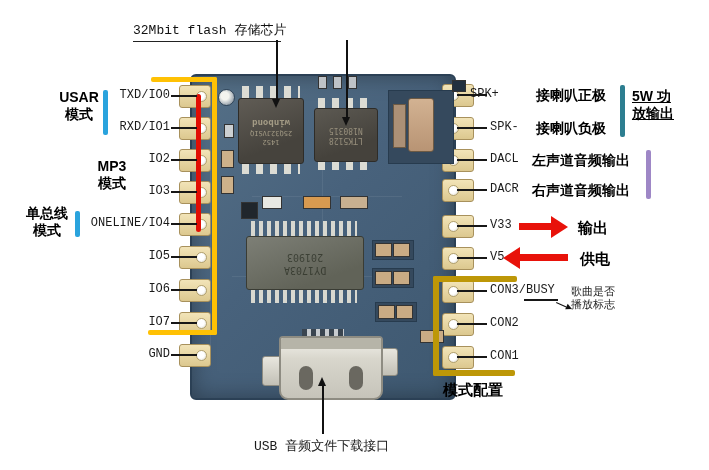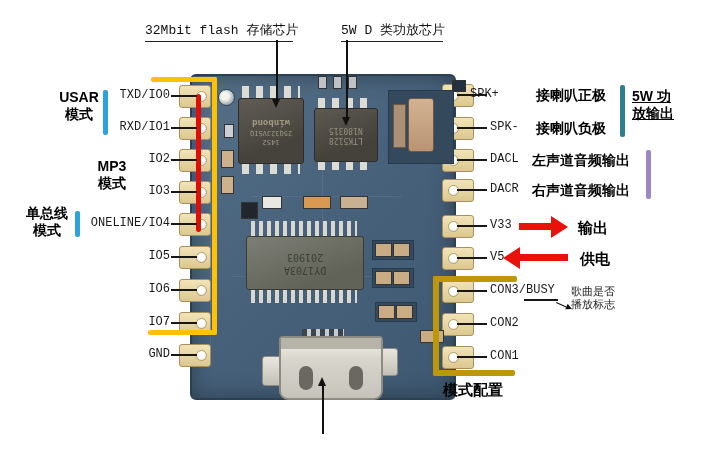--- a/index.html
+++ b/index.html
@@ -192,22 +192,21 @@
   <div class="abs" style="left:378px;top:348px;width:18px;height:26px;background:linear-gradient(#e8e6de,#c2c0b6);
        border:1px solid #8e8c82;border-radius:3px;"></div>
   <div class="abs" style="left:279px;top:336px;width:100px;height:60px;
        background:linear-gradient(#f2f1ea,#d8d6cc 35%,#c6c4ba);border:2px solid #8e8c82;
        border-radius:4px 4px 9px 9px;">
     <div class="abs" style="left:0;top:0;width:100%;height:11px;background:#b6b4a8;border-radius:2px 2px 0 0;"></div>
     <div class="abs" style="left:18px;top:28px;width:14px;height:24px;background:#6a6860;border-radius:7px;"></div>
     <div class="abs" style="left:68px;top:28px;width:14px;height:24px;background:#6a6860;border-radius:7px;"></div>
   </div>
 
-  <div class="toplabel" style="left:133px;top:21px;width:148px;text-align:center;margin-left:12px;">32Mbit flash 存储芯片</div>
-  <div class="toplabel" style="left:341px;top:21px;width:102px;text-align:center;">5W D 类功放芯片</div>
+  <div class="toplabel" style="left:133px;top:21px;width:148px;text-align:center;">32Mbit flash 存储芯片</div>
   <div class="vline" style="left:276px;top:40px;height:60px;"></div>
   <div class="arr-down" style="left:272px;top:99px;"></div>
   <div class="vline" style="left:346px;top:40px;height:78px;"></div>
   <div class="arr-down" style="left:342px;top:117px;"></div>
 
 
   <div class="bar" style="left:151px;top:77px;width:66px;height:5px;background:#ffc104;"></div>
   <div class="bar" style="left:212px;top:77px;width:5px;height:258px;background:#ffc104;"></div>
   <div class="bar" style="left:148px;top:330px;width:69px;height:5px;background:#ffc104;"></div>
 
@@ -301,14 +300,15 @@
     <div>播放标志</div>
   </div>
 
   <div class="bar" style="left:433px;top:276px;width:84px;height:6px;background:#bd9707;"></div>
   <div class="bar" style="left:433px;top:276px;width:6px;height:100px;background:#bd9707;"></div>
   <div class="bar" style="left:433px;top:370px;width:82px;height:6px;background:#bd9707;"></div>
   <div class="cjk cjk15" style="left:443px;top:381px;">模式配置</div>
 
   <div class="vline" style="left:322px;top:386px;height:48px;"></div>
   <div class="arr-up" style="left:318px;top:377px;"></div>
+  <div class="lbl-mono" style="left:254px;top:437px;font-size:13px;">USB 音频文件下载接口</div>
 
 </div>
 
 </body></html>

